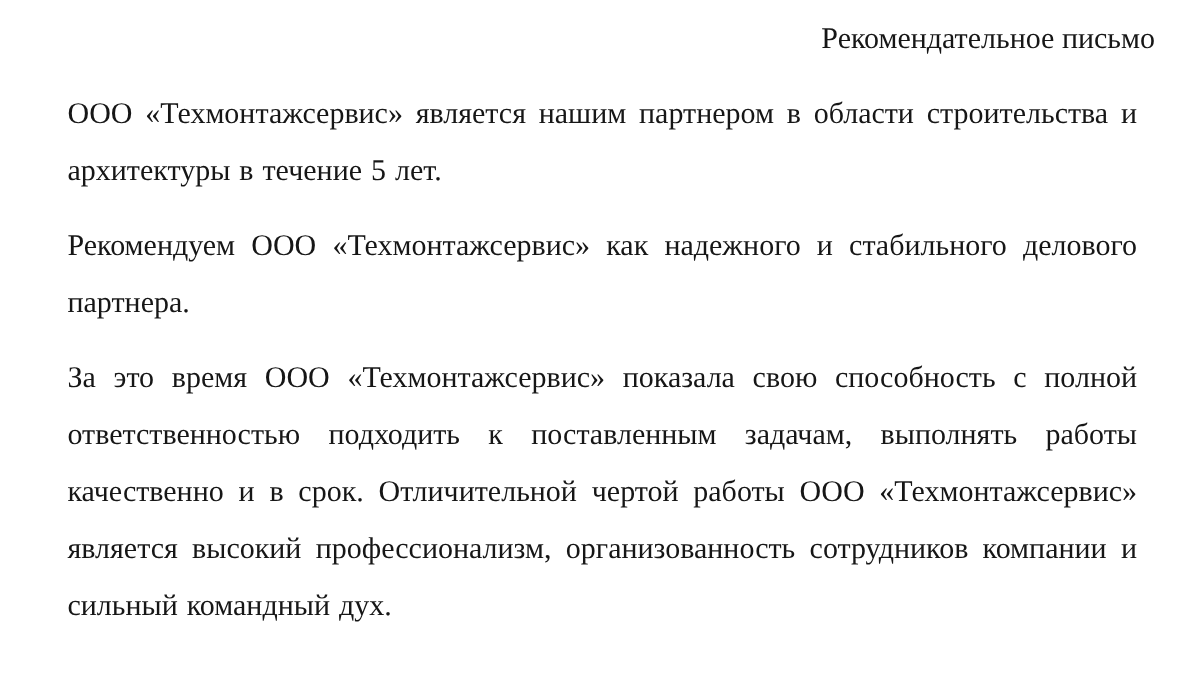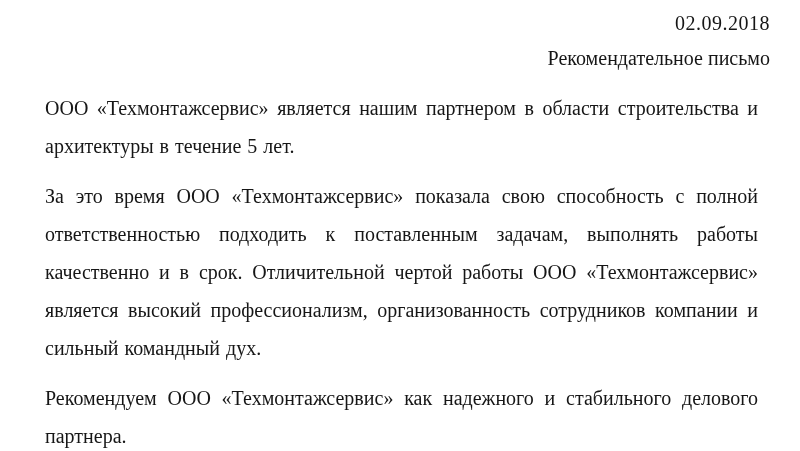--- a/index.html
+++ b/index.html
@@ -40,22 +40,21 @@
     word-spacing: 1px;
   }
   .letter-para.extra-gap {
     margin-top: 6px;
   }
 </style>
 </head>
 <body>
 
 <div class="page">
-  <div class="letter-date">02.09.2018</div>
 
   <h1 class="letter-title">Рекомендательное письмо</h1>
 
   <p class="letter-para">ООО «Техмонтажсервис» является нашим партнером в области строительства и архитектуры в течение 5 лет.</p>
 
+  <p class="letter-para extra-gap">Рекомендуем ООО «Техмонтажсервис» как надежного и стабильного делового партнера.</p>
+
   <p class="letter-para">За это время ООО «Техмонтажсервис» показала свою способность с полной ответственностью подходить к поставленным задачам, выполнять работы качественно и в срок. Отличительной чертой работы ООО «Техмонтажсервис» является высокий профессионализм, организованность сотрудников компании и сильный командный дух.</p>
-
-  <p class="letter-para extra-gap">Рекомендуем ООО «Техмонтажсервис» как надежного и стабильного делового партнера.</p>
 </div>
 
 </body></html>

